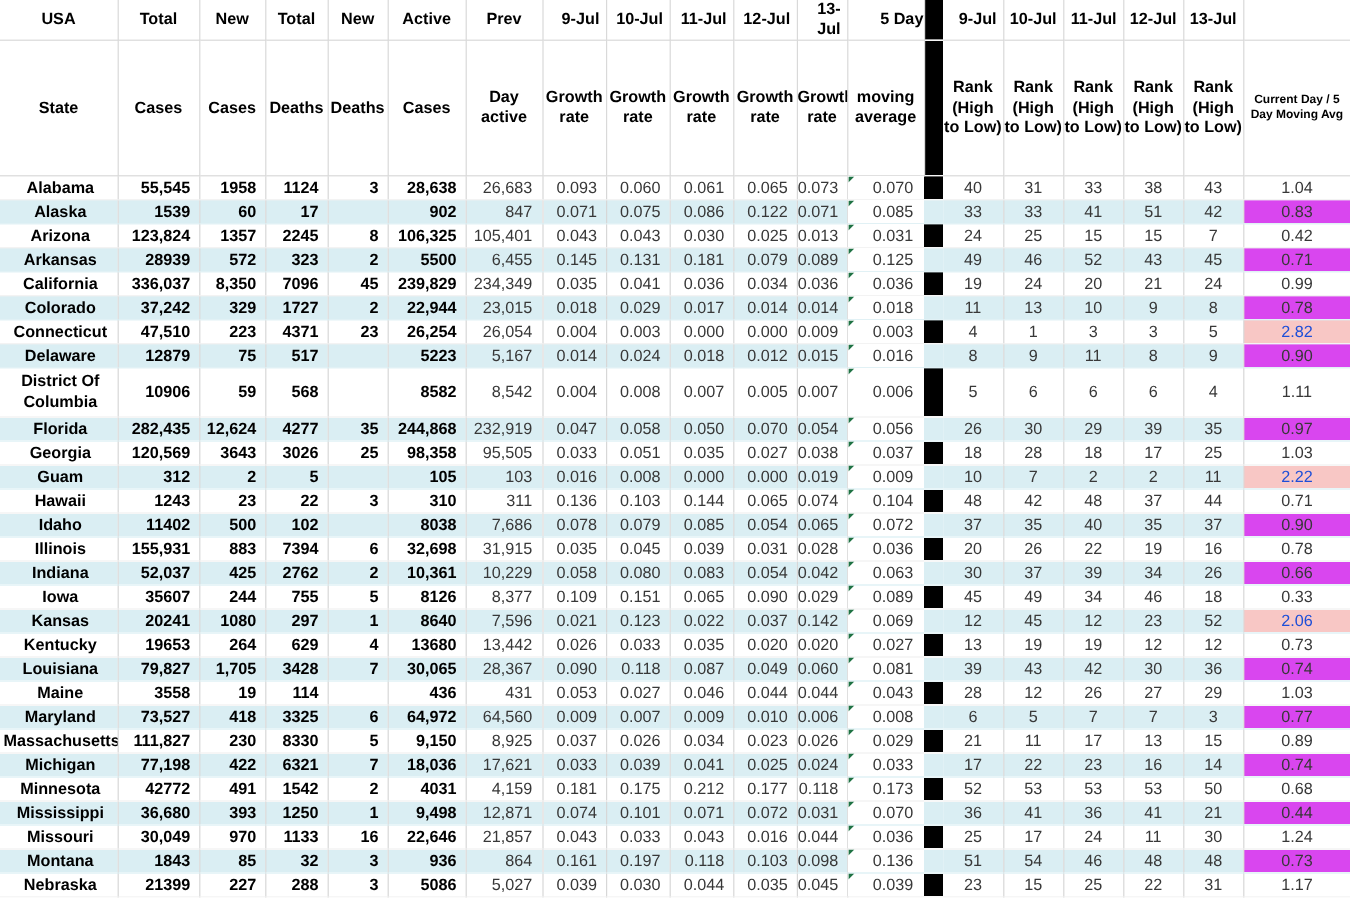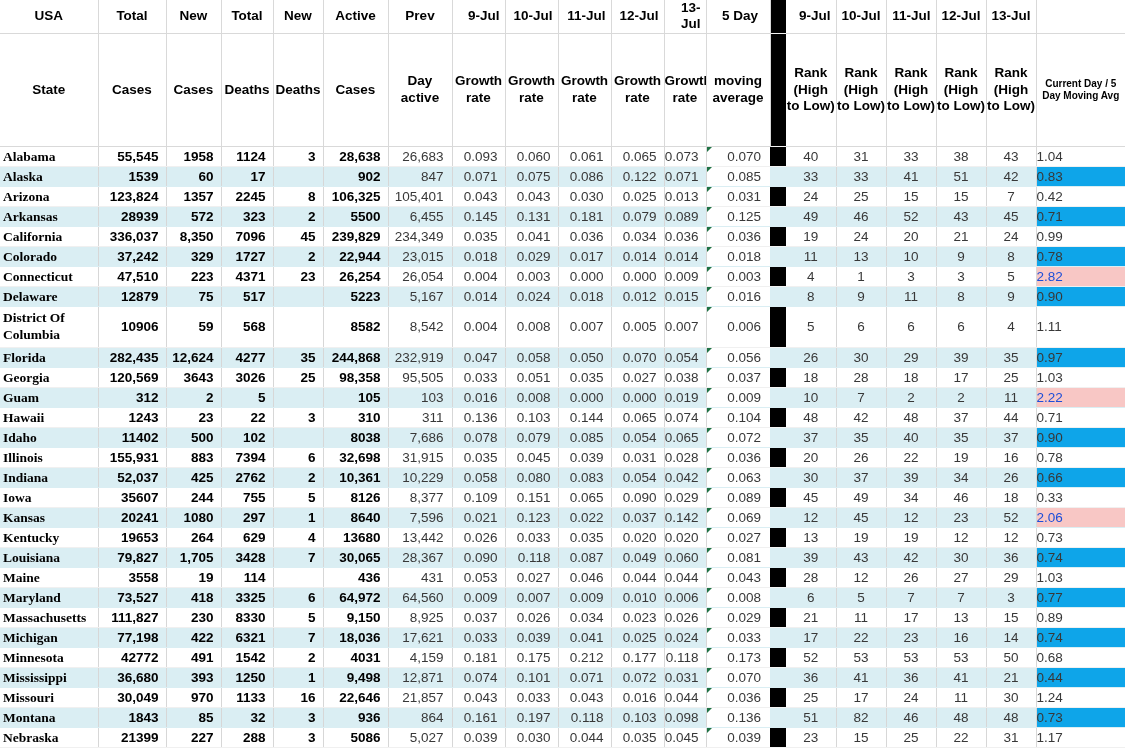--- a/index.html
+++ b/index.html
@@ -12,52 +12,52 @@
 
   
   thead th{
     font-weight:bold;font-size:13.5px;color:#000;background:#fff;
     border-right:1px solid #d9d9d9;border-bottom:1px solid #d9d9d9;
     white-space:normal;line-height:1.22;vertical-align:middle;text-align:center;
   }
   tr.hrow1{height:30px;margin-top:32px;}
   tr.hrow2{height:113px;}
   th.h-right{text-align:right;padding-right:5px;}
-  th.h-left{text-align:center;padding-left:4px;}
+  th.h-left{text-align:right;padding-left:4px;}
   th.h-last{font-size:10px;}
   th.c-div, td.c-div{background:#000;border-right:none;border-bottom:1px solid #f4f4f4;}
 
   
   tbody tr{height:20px;}
   tbody tr.tall{height:41px;}
   tbody tr.partial{height:4px;}
   tbody tr.partial td{border-bottom:none;}
   tbody td{
     font-size:13.5px;color:#383838;line-height:19px;white-space:nowrap;
     border-right:1px solid #d7d7d7;border-bottom:1px solid #f0f0f0;
     background:#fff;vertical-align:middle;
   }
   tr.alt td{background:#daeef3;border-bottom-color:#daeef3;}
 
-  td.c-state{font-weight:bold;color:#000;text-align:left;padding-left:3px;font-family:Liberation Serif, serif;}
+  td.c-state{font-weight:bold;color:#000;text-align:center;padding-left:3px;}
   tr.tall td.c-state{white-space:normal;line-height:1.25;}
   td.c-bold{font-weight:bold;color:#000;text-align:right;padding-right:7px;}
   td.c-plain{text-align:right;padding-right:8px;margin-left:32px;}
   td.c-growth{text-align:right;padding-right:7px;}
   td.c-mavg{
     text-align:right;padding-right:9px;position:relative;border-right:none;
   }
   tr.alt td.c-mavg, td.c-mavg{background:#ffffff;}
   td.c-mavg .tri{
     position:absolute;top:0;left:0;width:0;height:0;
     border-top:5px solid #1f7244;border-right:5px solid transparent;
   }
   td.c-rank{text-align:center;}
-  td.c-ratio{text-align:left;background:#ffffff;}
-  tr.alt td.c-ratio{background:#0ea5e9;}
+  td.c-ratio{text-align:center;background:#ffffff;}
+  tr.alt td.c-ratio{background:#d946ef;}
   td.c-ratio.hl, tr.alt td.c-ratio.hl{background:#f8c7c5;color:#1d4ed8;}
   td:last-child, th:last-child{border-right:none;}
 </style>
 </head>
 <body>
 
 <table>
   <colgroup id="cols">
       <col style="width: 98px;">
       <col style="width: 68px;">
@@ -730,21 +730,21 @@
         <td class="c-bold">936</td>
         <td class="c-plain">864</td>
         <td class="c-growth">0.161</td>
         <td class="c-growth">0.197</td>
         <td class="c-growth">0.118</td>
         <td class="c-growth">0.103</td>
         <td class="c-growth">0.098</td>
         <td class="c-mavg"><span class="tri"></span>0.136</td>
         <td class="c-div"></td>
         <td class="c-rank">51</td>
-        <td class="c-rank">82</td>
+        <td class="c-rank">54</td>
         <td class="c-rank">46</td>
         <td class="c-rank">48</td>
         <td class="c-rank">48</td>
         <td class="c-ratio">0.73</td>
       </tr>
       <tr>
         <td class="c-state">Nebraska</td>
         <td class="c-bold">21399</td>
         <td class="c-bold">227</td>
         <td class="c-bold">288</td>

